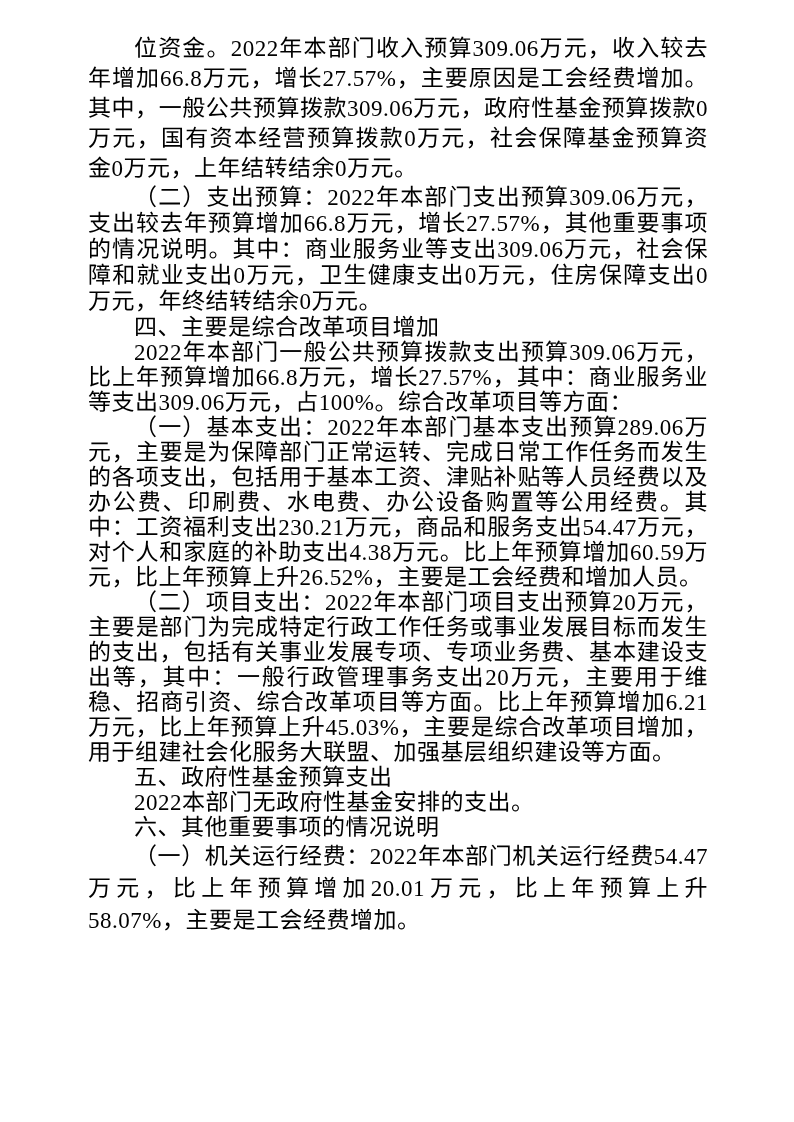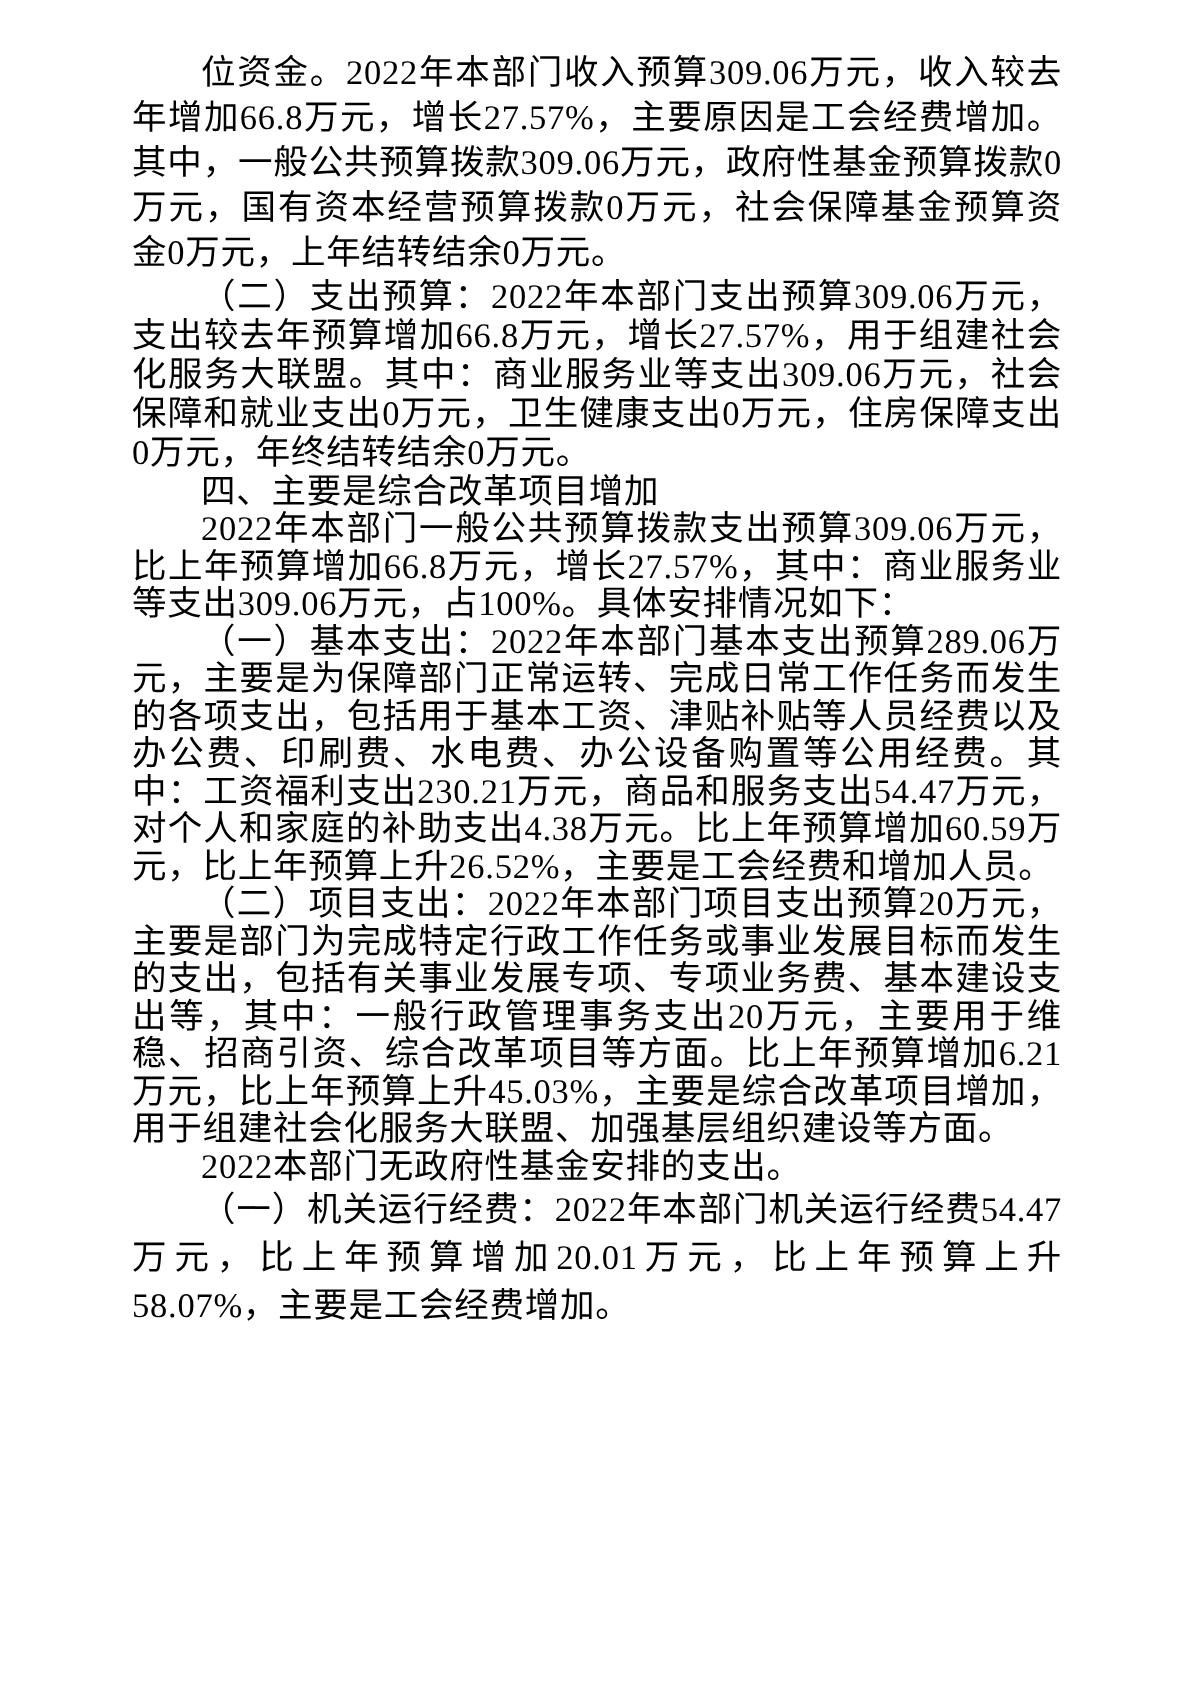--- a/index.html
+++ b/index.html
@@ -45,30 +45,32 @@
   .p10 { margin-top: 4px; line-height: 32px; }
   .p11 { margin-top: 2px; line-height: 25px; }
 </style>
 </head>
 <body>
 
 <div class="page">
 
   <p class="p1 cont">位资金。2022年本部门收入预算309.06万元，收入较去年增加66.8万元，增长27.57%，主要原因是工会经费增加。其中，一般公共预算拨款309.06万元，政府性基金预算拨款0万元，国有资本经营预算拨款0万元，社会保障基金预算资金0万元，上年结转结余0万元。</p>
 
-  <p class="p2"><span class="lead">（二）支出预算：</span><span>2022年本部门支出预算309.06万元，支出较去年预算增加66.8万元，增长27.57%，用于组建社会化服务大联盟。其中：商业服务业等支出309.06万元，社会保障和就业支出0万元，卫生健康支出0万元，住房保障支出0万元，年终结转结余0万元。</span></p>
+  <p class="p2"><span class="lead">（二）支出预算：</span><span>2022年本部门支出预算309.06万元，支出较去年预算增加66.8万元，增长27.57%，其他重要事项的情况说明。其中：商业服务业等支出309.06万元，社会保障和就业支出0万元，卫生健康支出0万元，住房保障支出0万元，年终结转结余0万元。</span></p>
 
   <p class="h4 hd">四、主要是综合改革项目增加</p>
 
-  <p class="p4">2022年本部门一般公共预算拨款支出预算309.06万元，比上年预算增加66.8万元，增长27.57%，其中：商业服务业等支出309.06万元，占100%。具体安排情况如下：</p>
+  <p class="p4">2022年本部门一般公共预算拨款支出预算309.06万元，比上年预算增加66.8万元，增长27.57%，其中：商业服务业等支出309.06万元，占100%。综合改革项目等方面：</p>
 
   <p class="p5"><span class="lead">（一）基本支出：</span><span>2022年本部门基本支出预算289.06万元，主要是为保障部门正常运转、完成日常工作任务而发生的各项支出，包括用于基本工资、津贴补贴等人员经费以及办公费、印刷费、水电费、办公设备购置等公用经费。其中：工资福利支出230.21万元，商品和服务支出54.47万元，对个人和家庭的补助支出4.38万元。比上年预算增加60.59万元，比上年预算上升26.52%，主要是工会经费和增加人员。</span></p>
 
   <p class="p6"><span class="lead">（二）项目支出：</span><span>2022年本部门项目支出预算20万元，主要是部门为完成特定行政工作任务或事业发展目标而发生的支出，包括有关事业发展专项、专项业务费、基本建设支出等，其中：一般行政管理事务支出20万元，主要用于维稳、招商引资、综合改革项目等方面。比上年预算增加6.21万元，比上年预算上升45.03%，主要是综合改革项目增加，用于组建社会化服务大联盟、加强基层组织建设等方面。</span></p>
 
+  <p class="h5 hd">五、政府性基金预算支出</p>
 
   <p class="p8">2022本部门无政府性基金安排的支出。</p>
 
+  <p class="h6 hd">六、其他重要事项的情况说明</p>
 
   <p class="p10"><span class="lead">（一）机关运行经费：</span><span>2022年本部门机关运行经费54.47万元，比上年预算增加20.01万元，比上年预算上升58.07%，主要是工会经费增加。</span></p>
 
 
 </div>
 
 </body></html>

